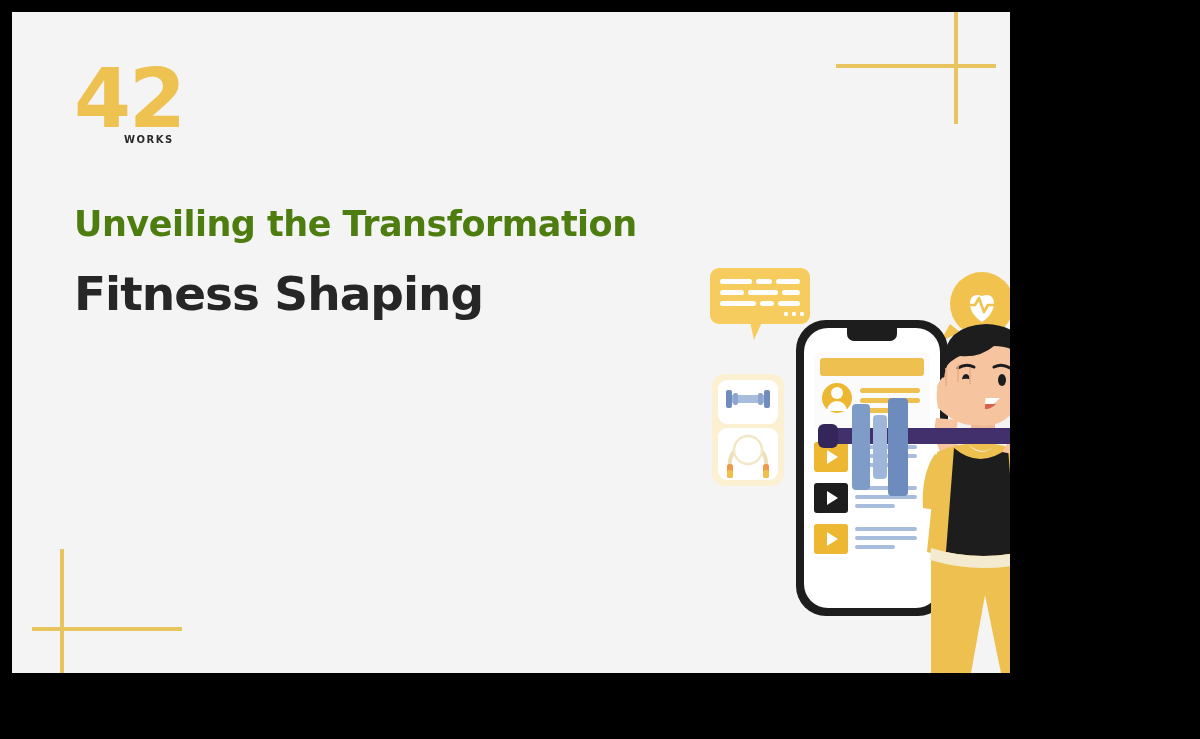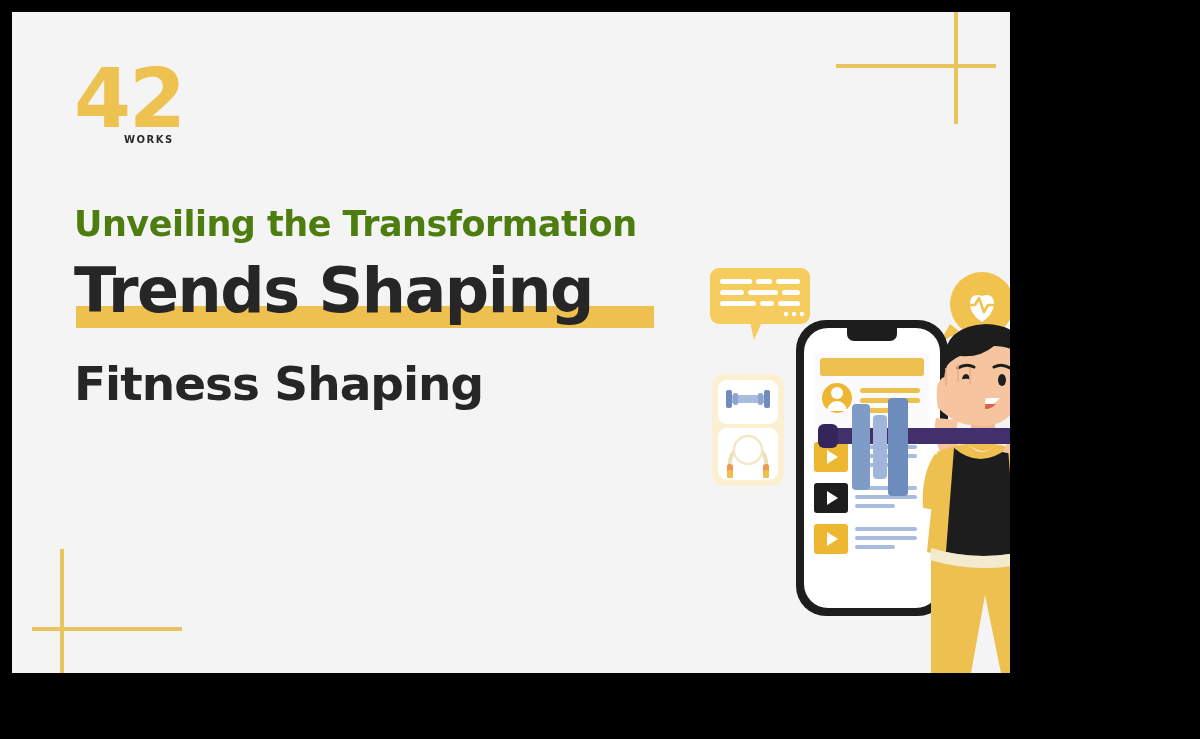--- a/index.html
+++ b/index.html
@@ -114,24 +114,20 @@
       <div class="v"></div>
     </div>
 
     <div id="logo">
       <div id="logo-42">42</div>
       <div id="logo-works">WORKS</div>
     </div>
 
     <div id="headline">
       <div id="line-eyebrow">Unveiling the Transformation</div>
-      <div id="line-highlight-wrap">
-        <div id="highlight-bar"></div>
-        <div id="line-highlight">Trends Shaping</div>
-      </div>
       <div id="line-sub">
         <div>Fitness Shaping</div>
       </div>
     </div>
 
     <div id="illustration">
       <svg width="480" height="421" viewBox="0 0 480 421" xmlns="http://www.w3.org/2000/svg">
 
         <g>
           <rect x="18" y="16" width="100" height="56" rx="9" fill="#f6cc5e"></rect>

